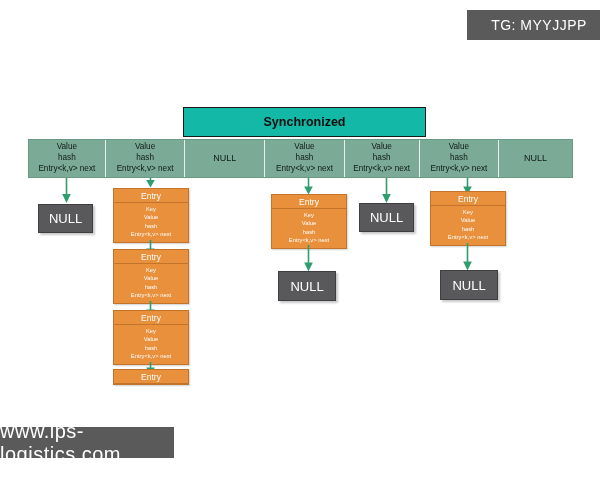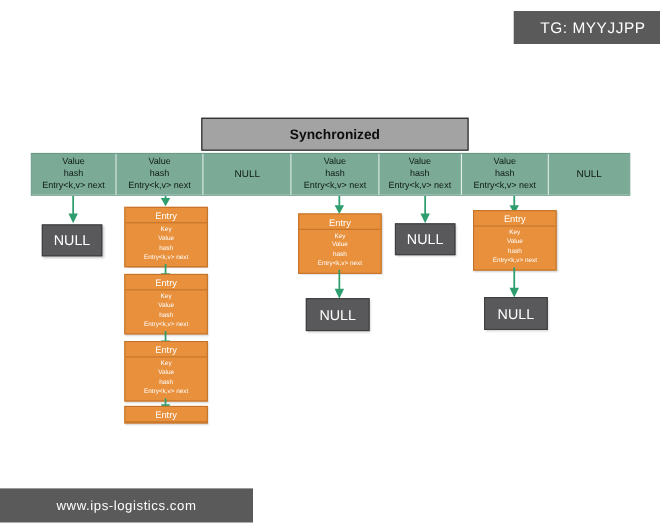--- a/index.html
+++ b/index.html
@@ -37,35 +37,35 @@
   #tag-top {
     right: 0;
     top: 10px;
     width: 122px;
     height: 30px;
     font-size: 14px;
     padding-left: 11px;
   }
   #tag-bottom {
     left: 0;
-    bottom: 5px;
-    width: 230px;
+    bottom: 22px;
+    width: 174px;
     height: 31px;
-    font-size: 12px;
+    font-size: 20px;
   }
 
   
   #sync-box {
     position: absolute;
     left: 183px;
     top: 107px;
     width: 243px;
     height: 30px;
     border: 1.5px solid #1a1a1a;
-    background: #a3a3a3;
+    background: #14b8a6;
     box-sizing: border-box;
     display: flex;
     align-items: center;
     justify-content: center;
     font-size: 12.5px;
     font-weight: bold;
     color: #0d0d0d;
   }
 
   

